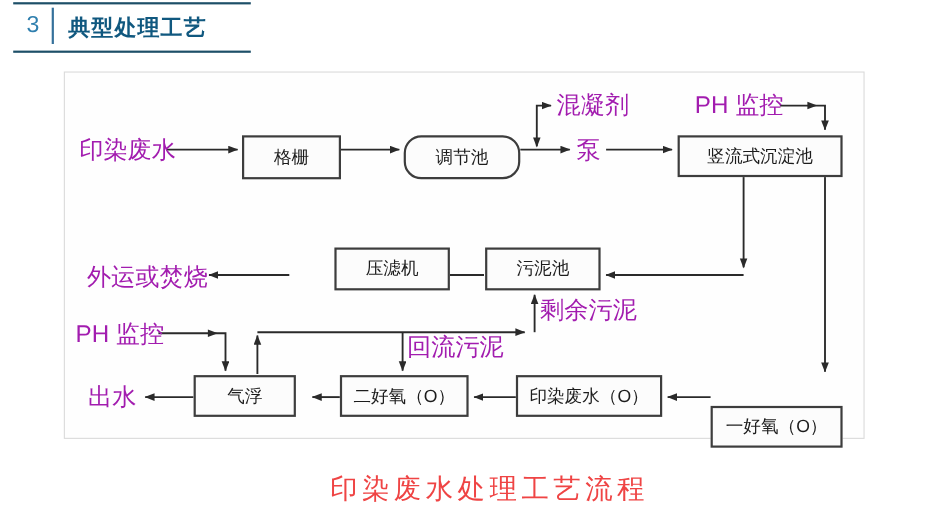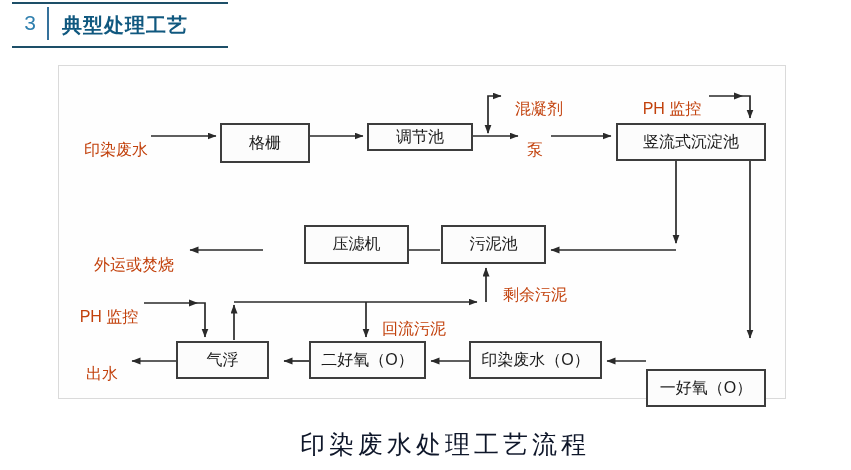--- a/index.html
+++ b/index.html
@@ -45,27 +45,26 @@
     position: absolute;
     border: 2px solid #3d3d3d;
     background: #fcfcfc;
     display: flex; align-items: center; justify-content: center;
     font-size: 16px; color: #1c1c1c;
     white-space: nowrap;
   }
   .flabel {
     position: absolute;
     transform: translate(-50%, -50%);
-    font-size: 16px; color: #c2410c;
+    font-size: 22px; color: #a21caf;
     white-space: nowrap;
-    margin-top: 13px;
   }
   
   .b-bar-screen      { left: 161px; top: 57px;  width: 90px;  height: 40px; }
-  .b-regulating      { left: 308px; top: 57px;  width: 106px; height: 28px; }
+  .b-regulating      { left: 308px; top: 57px;  width: 106px; height: 40px; border-radius: 16px; }
   .b-vfs-tank        { left: 557px; top: 57px;  width: 150px; height: 38px; }
   .b-filter-press    { left: 205px; top: 159px; width: 105px; height: 39px; margin-left: 40px; }
   .b-sludge-tank     { left: 382px; top: 159px; width: 105px; height: 39px; }
   .b-air-flotation   { left: 117px; top: 275px; width: 93px; height: 38px; }
   .b-second-aerobic  { left: 250px; top: 275px; width: 117px; height: 38px; }
   .b-two-stage       { left: 410px; top: 275px; width: 133px; height: 38px; }
   .b-first-aerobic   { left: 587px; top: 275px; width: 120px; height: 38px; margin-top: 28px; }
   
   .l-influent    { left: 57px;  top: 71px; }
   .l-coagulant   { left: 480px; top: 30px; }
@@ -73,21 +72,21 @@
   .l-ph-top      { left: 613px; top: 30px; }
   .l-transport   { left: 75px;  top: 186px; }
   .l-excess      { left: 476px; top: 216px; }
   .l-ph-bottom   { left: 50px;  top: 238px; }
   .l-return      { left: 355px; top: 250px; }
   .l-effluent    { left: 43px;  top: 295px; }
   
   .caption {
     position: absolute; left: 300px; top: 428px;
     font-size: 25px; letter-spacing: 4px;
-    color: #0f172a; white-space: nowrap;
+    color: #ef4444; white-space: nowrap;
   }
   .connector { stroke: #2a2a2a; stroke-width: 1.7; fill: none; }
   .ah { fill: #2a2a2a; stroke: none; }
 </style>
 </head>
 <body>
 
 <div class="hdr-rule-top"></div>
 <div class="hdr-number">3</div>
 <div class="hdr-divider"></div>

